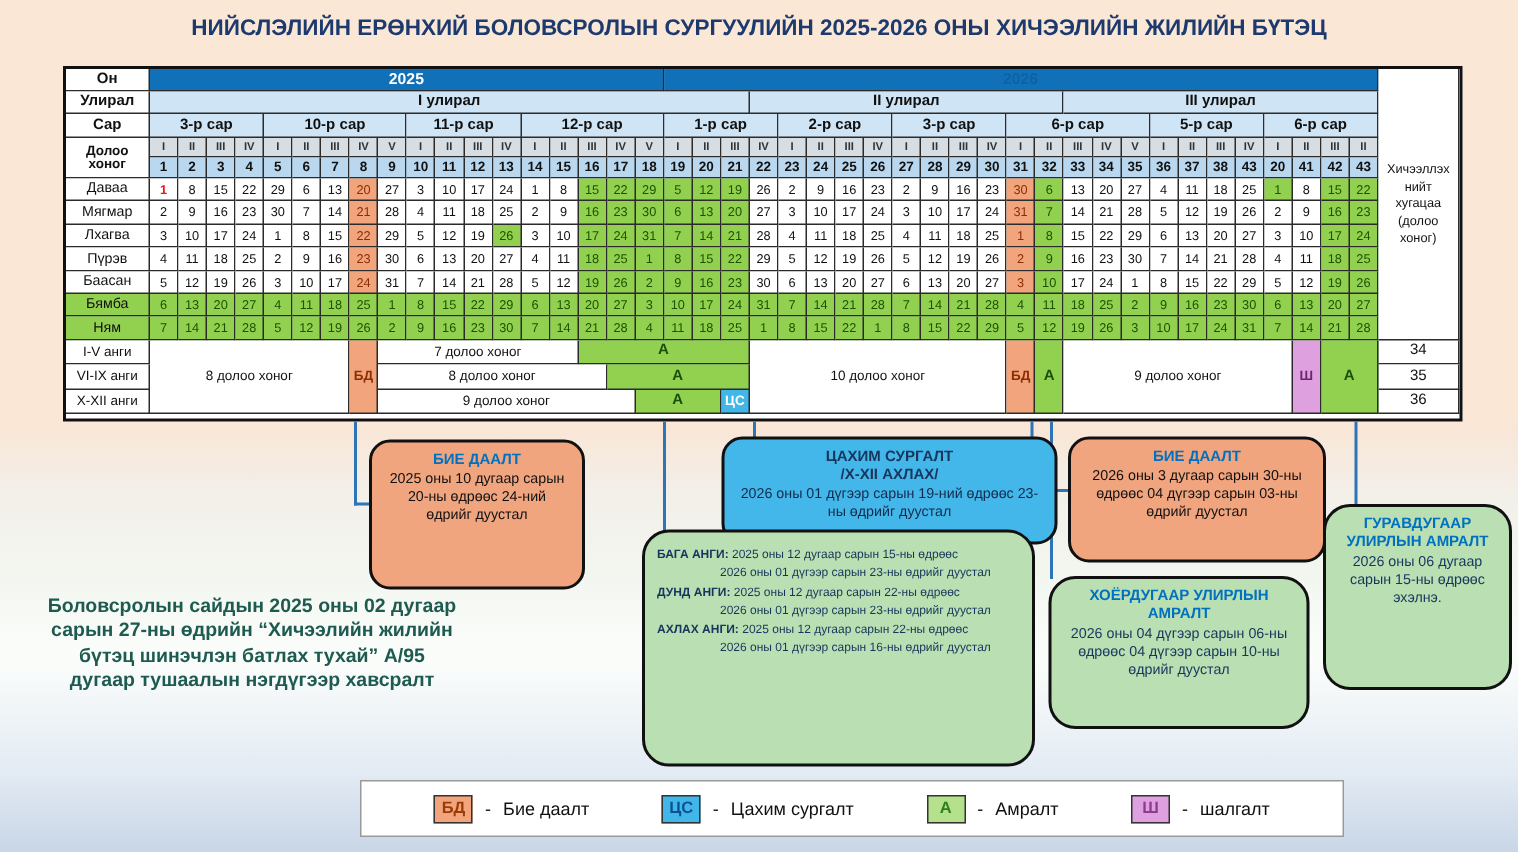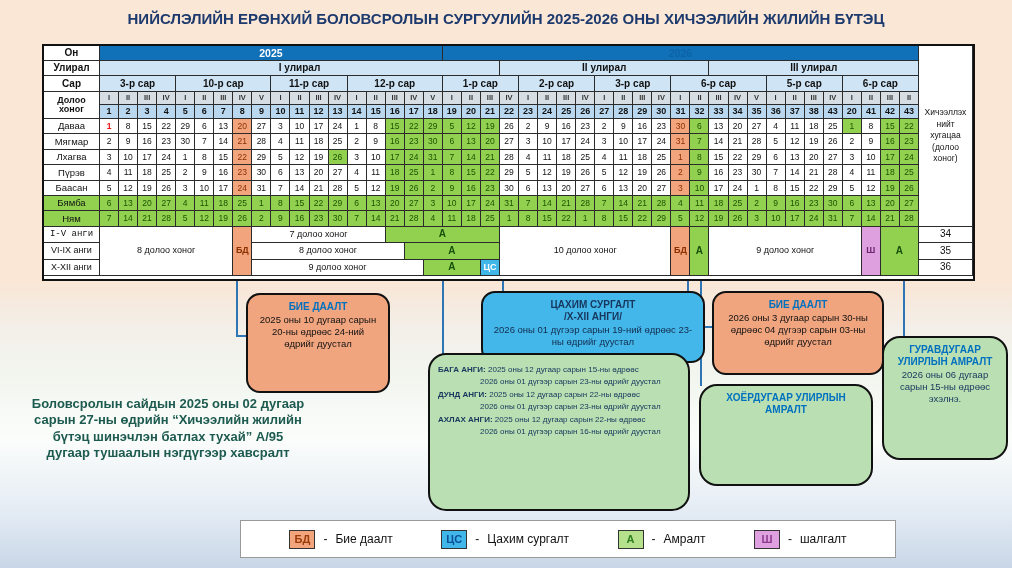--- a/index.html
+++ b/index.html
@@ -502,21 +502,21 @@
       <div class="c dt g" style="grid-area: 12 / 37 / span 1 / span 1;">10</div>
       <div class="c dt g" style="grid-area: 12 / 38 / span 1 / span 1;">17</div>
       <div class="c dt g" style="grid-area: 12 / 39 / span 1 / span 1;">24</div>
       <div class="c dt g" style="grid-area: 12 / 40 / span 1 / span 1;">31</div>
       <div class="c dt g" style="grid-area: 12 / 41 / span 1 / span 1;">7</div>
       <div class="c dt g" style="grid-area: 12 / 42 / span 1 / span 1;">14</div>
       <div class="c dt g" style="grid-area: 12 / 43 / span 1 / span 1;">21</div>
       <div class="c dt g" style="grid-area: 12 / 44 / span 1 / span 1;">28</div>
       <div class="c cb" style="grid-area: 13 / 2 / span 3 / span 7;">8 долоо хоног</div>
       <div class="c cb o" style="grid-area: 13 / 9 / span 3 / span 1;">БД</div>
-      <div class="c cl" style="grid-area: 13 / 1 / span 1 / span 1; font-family: Liberation Mono, monospace;">I-V анги</div>
+      <div class="c cl" style="grid-area: 13 / 1 / span 1 / span 1;">I-V анги</div>
       <div class="c cb" style="grid-area: 13 / 10 / span 1 / span 7;">7 долоо хоног</div>
       <div class="c cb g" style="grid-area: 13 / 17 / span 1 / span 6;">А</div>
       <div class="c tot" style="grid-area: 13 / 45 / span 1 / span 1;">34</div>
       <div class="c cl" style="grid-area: 14 / 1 / span 1 / span 1;">VI-IX анги</div>
       <div class="c cb" style="grid-area: 14 / 10 / span 1 / span 8;">8 долоо хоног</div>
       <div class="c cb g" style="grid-area: 14 / 18 / span 1 / span 5;">А</div>
       <div class="c tot" style="grid-area: 14 / 45 / span 1 / span 1;">35</div>
       <div class="c cl" style="grid-area: 15 / 1 / span 1 / span 1;">X-XII анги</div>
       <div class="c cb" style="grid-area: 15 / 10 / span 1 / span 9;">9 долоо хоног</div>
       <div class="c cb g" style="grid-area: 15 / 19 / span 1 / span 3;">А</div>
@@ -540,40 +540,41 @@
   <div class="conn" style="left:700px; top:281px; width:2px; height:105px;"></div>
   <div class="conn" style="left:903px; top:281px; width:2px; height:57px;"></div>
 
   <div class="callout orange" id="bd1-box" style="left:246px; top:293px; width:144px; height:100px;">
     <div class="ct">БИЕ ДААЛТ</div>
     <div class="cb-txt">2025 оны 10 дугаар сарын 20-ны өдрөөс 24-ний өдрийг дуустал</div>
   </div>
 
   <div class="callout blue" id="cs-box" style="left:481px; top:291px; width:224px; height:72px;">
     <div class="ct">ЦАХИМ СУРГАЛТ</div>
-    <div class="ct">/X-XII АНГИ/</div>
+    <div class="ct">/X-XII АХЛАХ/</div>
     <div class="cb-txt">2026 оны 01 дүгээр сарын 19-ний өдрөөс 23-ны өдрийг  дуустал</div>
   </div>
 
   <div class="callout orange" id="bd2-box" style="left:712px; top:291px; width:172px; height:84px;">
     <div class="ct">БИЕ ДААЛТ</div>
     <div class="cb-txt">2026 оны 3 дугаар сарын 30-ны өдрөөс 04 дүгээр сарын 03-ны өдрийг дуустал</div>
   </div>
 
   <div class="callout green" id="q1-box" style="left:428px; top:353px; width:262px; height:158px;">
     <div class="q1-line1"><b>БАГА АНГИ:</b> <span>2025 оны 12 дугаар сарын 15-ны өдрөөс</span></div>
     <div class="q1-line2">2026 оны 01 дүгээр сарын 23-ны өдрийг дуустал</div>
     <div class="q1-line1"><b>ДУНД АНГИ:</b> <span>2025 оны 12 дугаар сарын 22-ны өдрөөс</span></div>
     <div class="q1-line2">2026 оны 01 дүгээр сарын 23-ны өдрийг дуустал</div>
     <div class="q1-line1"><b>АХЛАХ АНГИ:</b> <span>2025 оны 12 дугаар сарын 22-ны өдрөөс</span></div>
     <div class="q1-line2">2026 оны 01 дүгээр сарын 16-ны өдрийг дуустал</div>
   </div>
 
   <div class="callout green" id="q2-box" style="left:699px; top:384px; width:174px; height:102px;">
     <div class="ct">ХОЁРДУГААР УЛИРЛЫН АМРАЛТ</div>
+    <div class="cb-txt">2026 оны 04 дүгээр сарын 06-ны өдрөөс 04 дүгээр сарын 10-ны өдрийг дуустал</div>
   </div>
 
   <div class="callout green" id="q3-box" style="left:882px; top:336px; width:126px; height:124px;">
     <div class="ct">ГУРАВДУГААР УЛИРЛЫН АМРАЛТ</div>
     <div class="cb-txt">2026 оны 06 дугаар сарын 15-ны өдрөөс эхэлнэ.</div>
   </div>
 
   <div id="note">Боловсролын сайдын 2025 оны 02 дугаар сарын 27-ны өдрийн “Хичээлийн жилийн бүтэц шинэчлэн батлах тухай” А/95 дугаар тушаалын нэгдүгээр хавсралт</div>
 
   <div id="legend">

